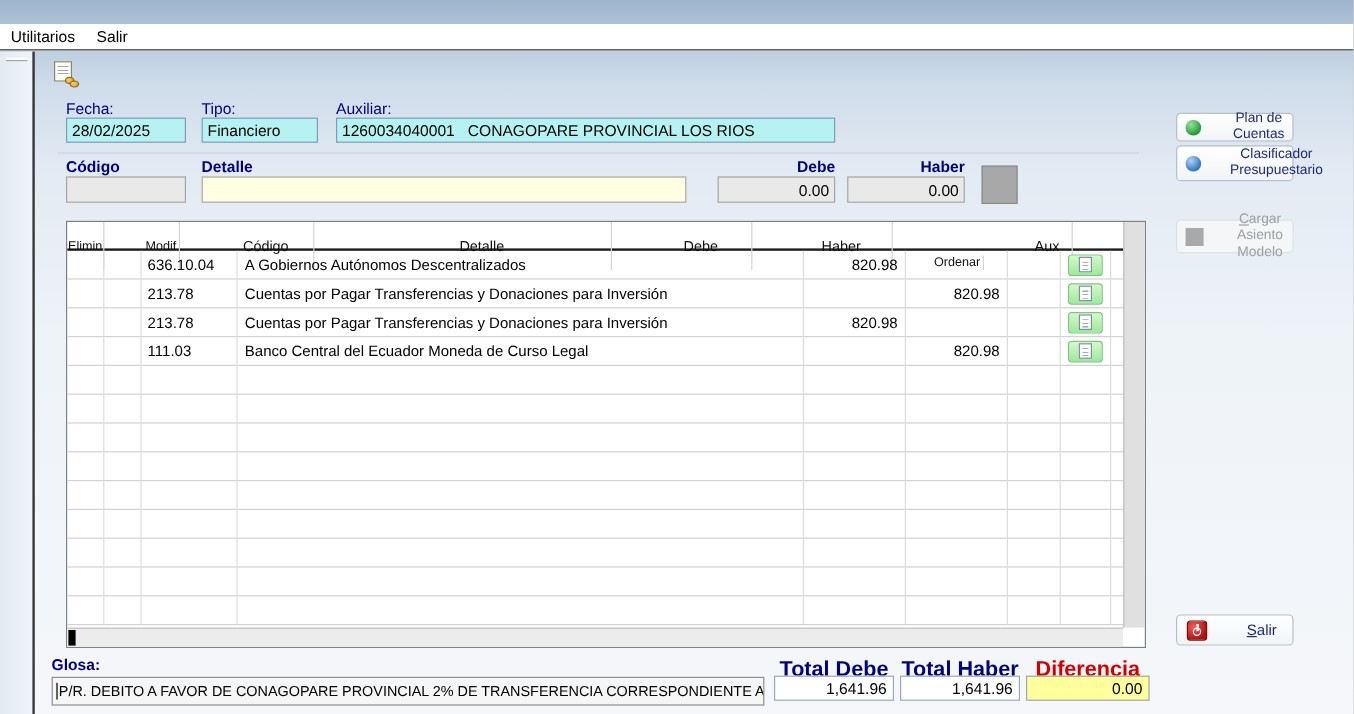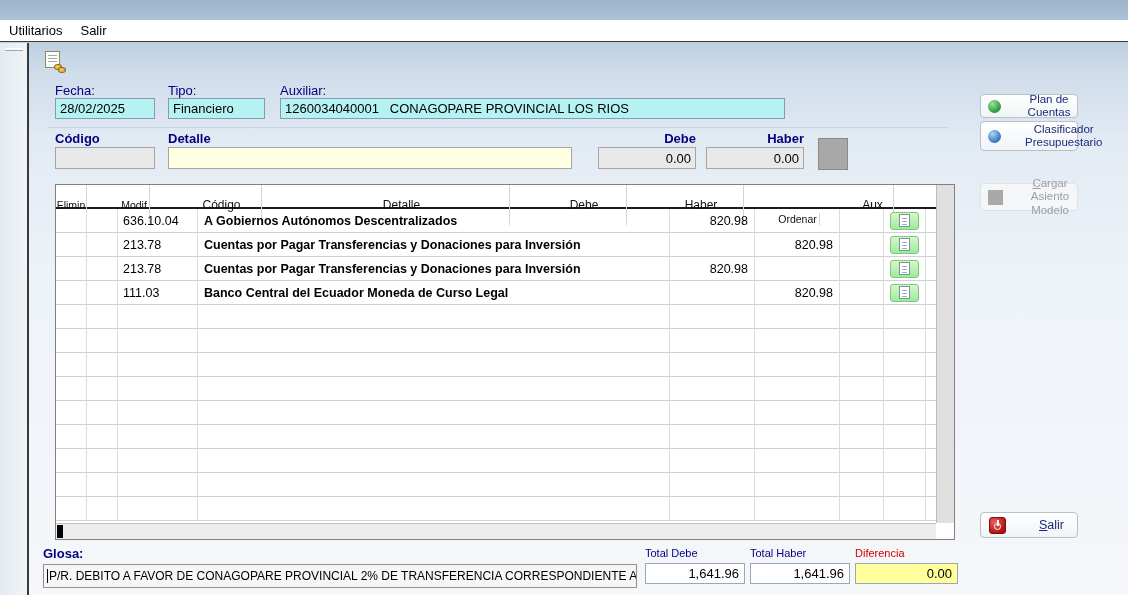--- a/index.html
+++ b/index.html
@@ -68,21 +68,21 @@
   .thead { border-bottom:2px solid #1c1c1c;gap:32px; }
   .thead .tcell { font-size:12px; display:flex; align-items:center; justify-content:center;
     border-right:1px solid #d4d4d4; color:#111; }
   .thead .tcell:nth-child(-n+2) { font-size:10.5px; }
   .thead .tcell:nth-child(7) { font-size:10.5px;margin-top:28px; }
   .thead .tcell:last-child { border-right:none; }
   .trow .tcell { border-right:1px solid #dcdcdc; border-bottom:1px solid #d2d2d2;
     font-size:12.5px; display:flex; align-items:center; overflow:hidden; white-space:nowrap; }
   .trow .tcell:last-child { border-right:none; }
   .tcell.codigo { padding-left:5px; }
-  .tcell.detalle { padding-left:6px;font-weight:bold; }
+  .tcell.detalle { padding-left:6px; }
   .tcell.debe, .tcell.haber { justify-content:flex-end; padding-right:6px; }
   .tcell.aux { justify-content:center; }
   .aux-btn { width:29px; height:18px; border-radius:3px; border:1px solid #7cc87c;
     background:linear-gradient(180deg,#d6f8cc,#9cea9c);
     display:flex; align-items:center; justify-content:center; cursor:pointer; }
   .doc-icon { width:11px; height:13px; background:#fff; border:1px solid #8090a0; position:relative; }
   .doc-icon::before { content:""; position:absolute; left:2px; right:2px; top:3px; height:7px;
     background:repeating-linear-gradient(180deg,#9ab0c0 0 1px,transparent 1px 3px); }
   .vscroll { position:absolute; top:0; right:0; width:18px; bottom:16px;
     background:#e0e0e0; border-left:1px solid #bcbcbc; }
@@ -106,21 +106,21 @@
     background:radial-gradient(circle at 32% 30%,#f26060,#b01010 75%); border:1px solid #7d0d0d; }
   .power .ring { position:absolute; left:4px; top:5px; width:7px; height:7px;
     border:1.6px solid #fff; border-radius:50%; }
   .power .bar { position:absolute; left:7px; top:2px; width:1.8px; height:6px; background:#fff; }
 
   
   .glosa-input { left:43px; top:564px; width:594px; height:24px; background:#f6f6f6;
     border:1px solid #909090; font-size:12px; display:flex; align-items:center;
     padding-left:3px; white-space:pre; overflow:hidden; }
   .caret { width:1px; height:14px; background:#000; margin-right:1px; flex:0 0 1px; }
-  .tot-lbl { font-size:11px; font-weight:normal; color:#000080; text-align:left; }
+  .tot-lbl { font-size:18px; font-weight:bold; color:#000080; text-align:center; }
   .tot-lbl.red { color:#d40000; }
   .tot-field { height:21px; border:1px solid #98a8b8; background:#fff; font-size:13px;
     display:flex; align-items:center; justify-content:flex-end; padding-right:5px; }
   .tot-field.diff { background:#ffff9c; }
 </style>
 </head>
 <body>
 
 <div id="app">
 
@@ -139,21 +139,21 @@
     <span class="coin c2"></span>
   </div>
 
   <div class="abs lbl" style="left:55px;top:83px;text-align:right;">Fecha:</div>
   <div class="abs field cyan" style="left:55px;top:98px;width:100px;height:21px;">28/02/2025</div>
 
   <div class="abs lbl" style="left:168px;top:83px;">Tipo:</div>
   <div class="abs field cyan" style="left:168px;top:98px;width:97px;height:21px;">Financiero</div>
 
   <div class="abs lbl" style="left:280px;top:83px;">Auxiliar:</div>
-  <div class="abs field cyan" style="left:280px;top:98px;width:505px;height:21px;">1260034040001   CONAGOPARE PROVINCIAL LOS RIOS</div>
+  <div class="abs field cyan" style="left:280px;top:98px;width:416px;height:21px;">1260034040001   CONAGOPARE PROVINCIAL LOS RIOS</div>
 
   <div class="abs sep-line"></div>
 
   <div class="abs lbl b" style="left:55px;top:131px;">Código</div>
   <div class="abs field grayf" style="left:55px;top:147px;width:100px;height:22px;"></div>
 
   <div class="abs lbl b" style="left:168px;top:131px;">Detalle</div>
   <div class="abs field yellowf" style="left:168px;top:147px;width:404px;height:22px;"></div>
 
   <div class="abs lbl b" style="left:598px;top:131px;width:98px;text-align:right;">Debe</div>

